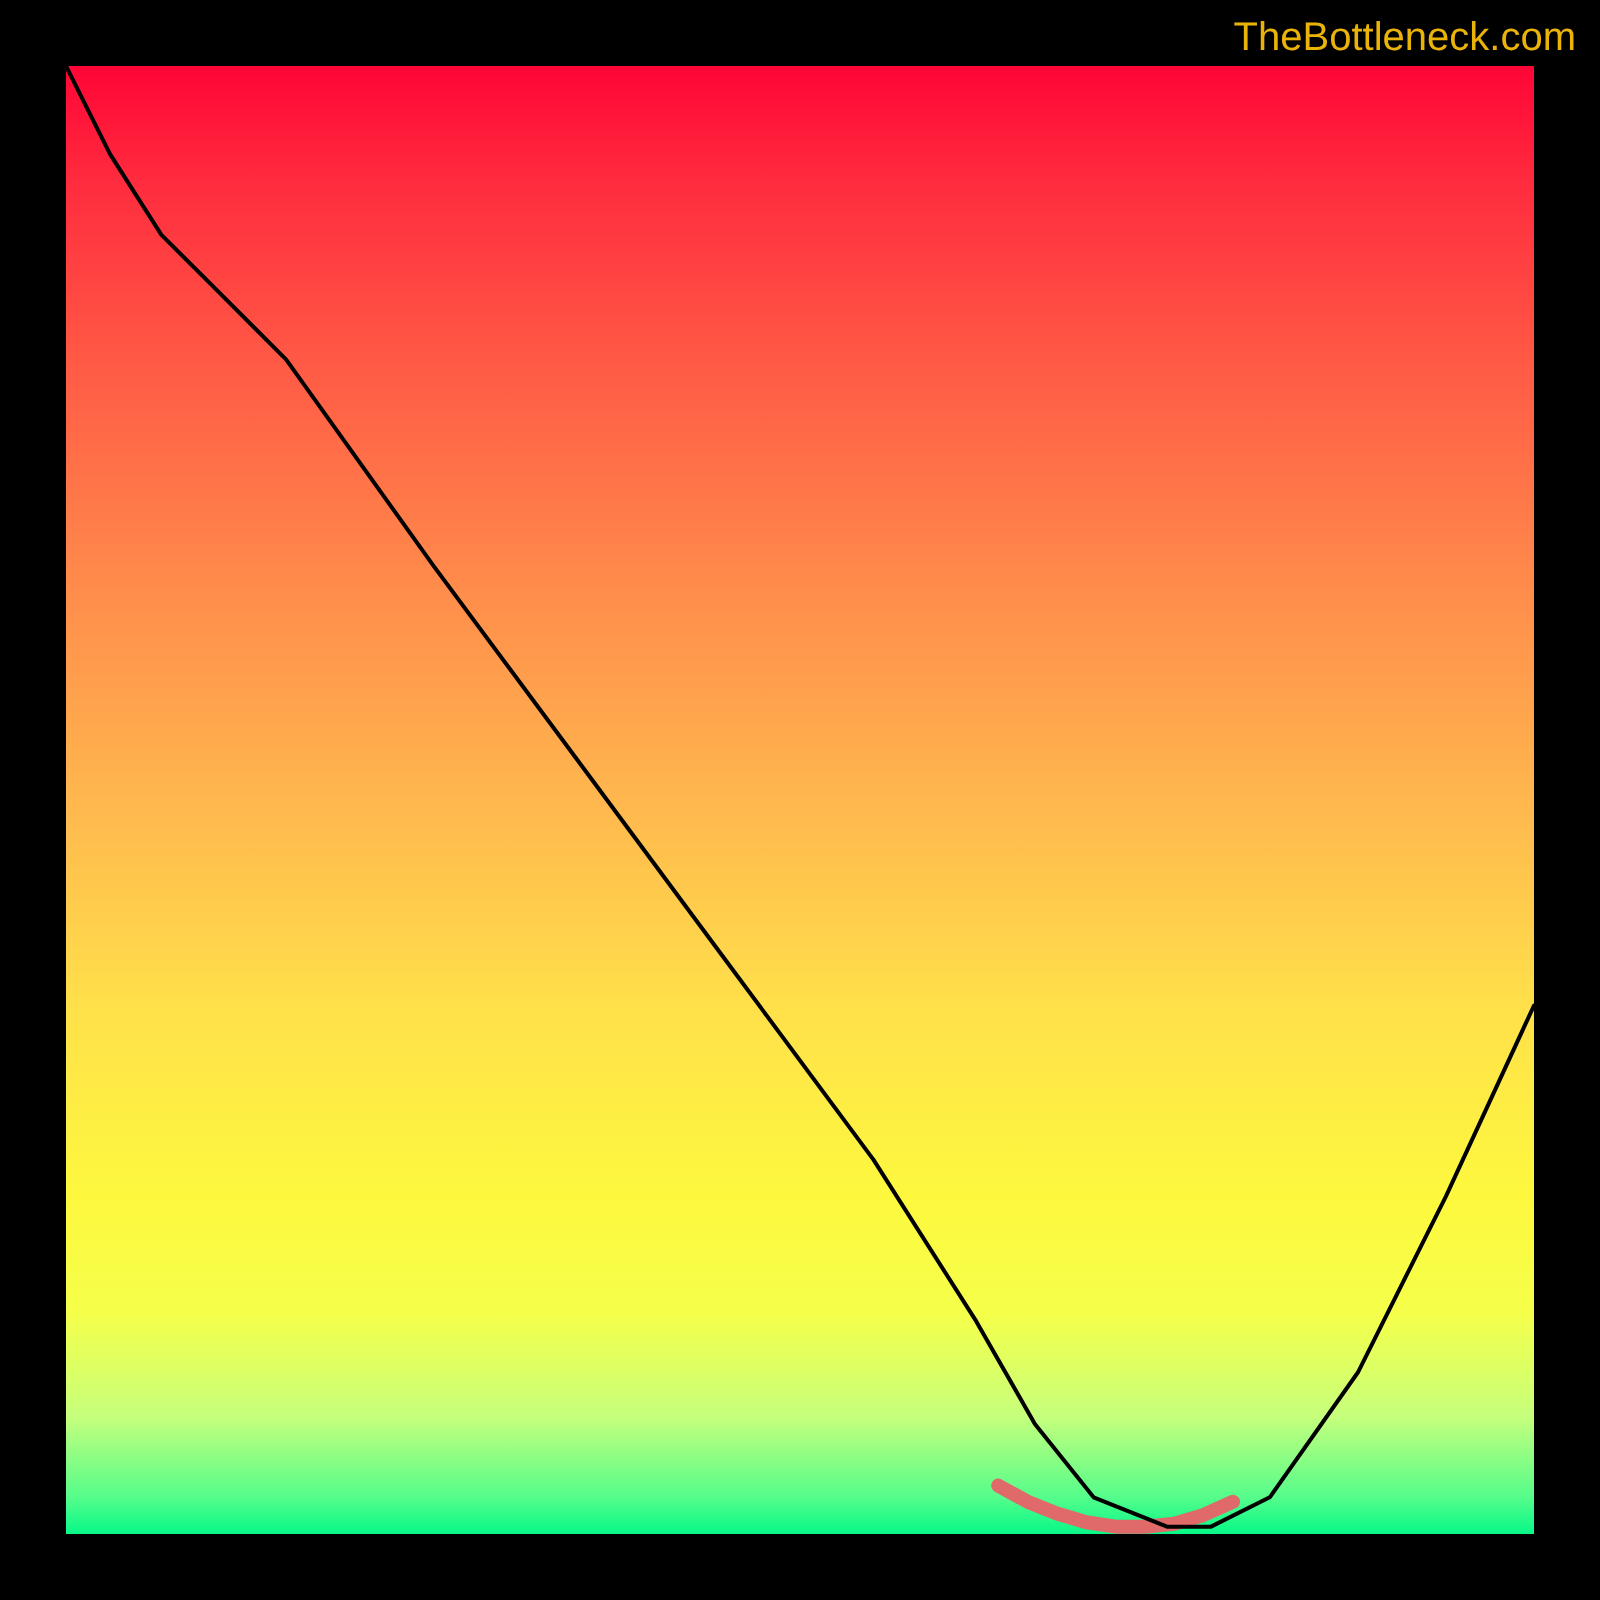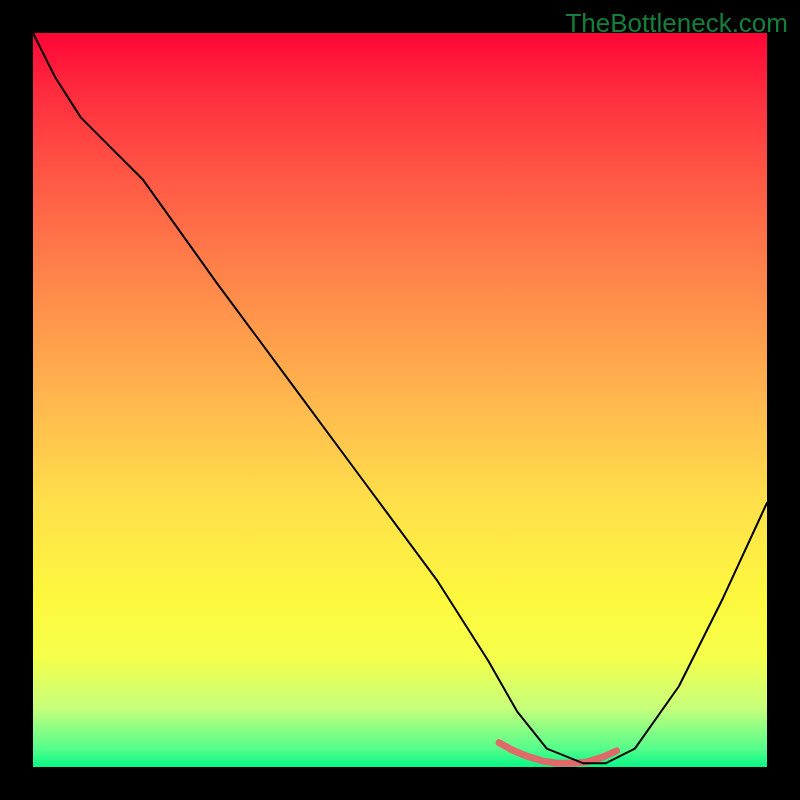--- a/index.html
+++ b/index.html
@@ -7,22 +7,22 @@
     width: 800px;
     height: 800px;
     background: #000;
     position: relative;
     font-family: Arial, sans-serif;
   }
   .watermark {
     position: absolute;
     top: 8px;
     right: 12px;
-    color: #15803d;
-    font-size: 26px;
+    color: #eab308;
+    font-size: 20px;
     font-weight: 500;
     z-index: 10;
   }
   .plot-area {
     position: absolute;
     left: 33px;
     top: 33px;
     width: 734px;
     height: 734px;
     overflow: hidden;

